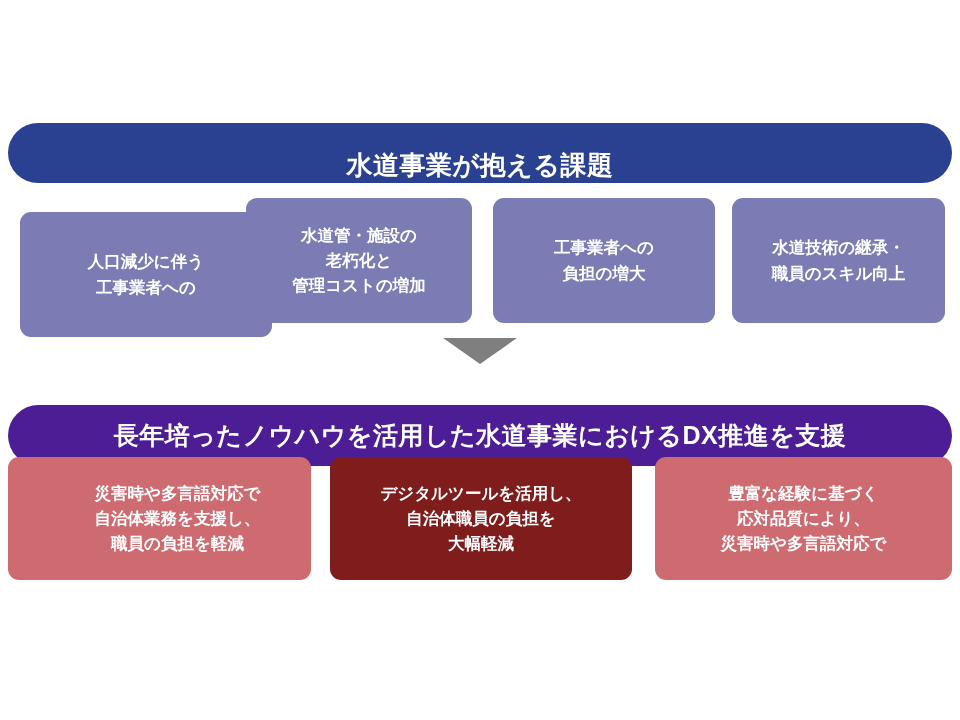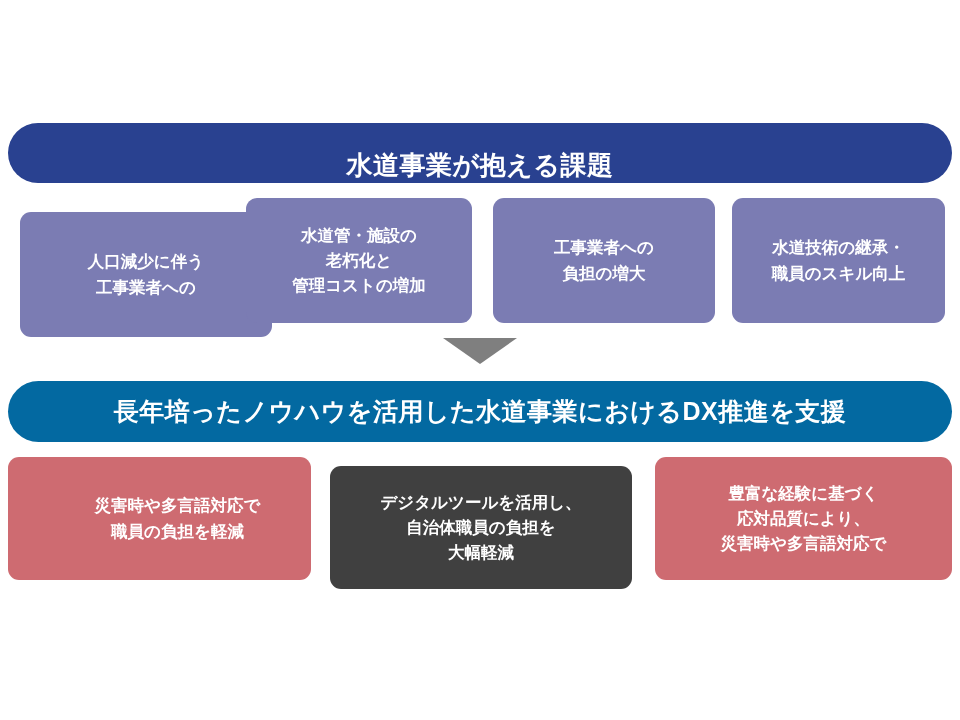--- a/index.html
+++ b/index.html
@@ -152,32 +152,33 @@
     <div class="card card-problem p3" style="background: rgb(123, 124, 179);">
       <div class="card-text">
         <span class="ln">水道技術の継承・</span>
         <span class="ln">職員のスキル向上</span>
       </div>
     </div>
   </div>
 
   <div class="arrow-down" style="border-top-color: rgb(127, 127, 127);"></div>
 
-  <div class="banner banner-solution" style="background: #0369a1;">
+  <div class="banner banner-solution" style="background: #4c1d95; margin-top: 24px;">
     <span>長年培ったノウハウを活用した水道事業におけるDX推進を支援</span>
   </div>
 
   <div class="card-row row-solutions">
     <div class="card card-solution s0" style="background: rgb(206, 107, 113);">
       <div class="card-text">
         <span class="ln">災害時や多言語対応で</span>
+        <span class="ln">自治体業務を支援し、</span>
         <span class="ln">職員の負担を軽減</span>
       </div>
     </div>
-    <div class="card card-solution s1" style="background: #404040; margin-top: 9px;">
+    <div class="card card-solution s1" style="background: #7f1d1d;">
       <div class="card-text">
         <span class="ln">デジタルツールを活用し、</span>
         <span class="ln">自治体職員の負担を</span>
         <span class="ln">大幅軽減</span>
       </div>
     </div>
     <div class="card card-solution s2" style="background: rgb(206, 107, 113);">
       <div class="card-text">
         <span class="ln">豊富な経験に基づく</span>
         <span class="ln">応対品質により、</span>

